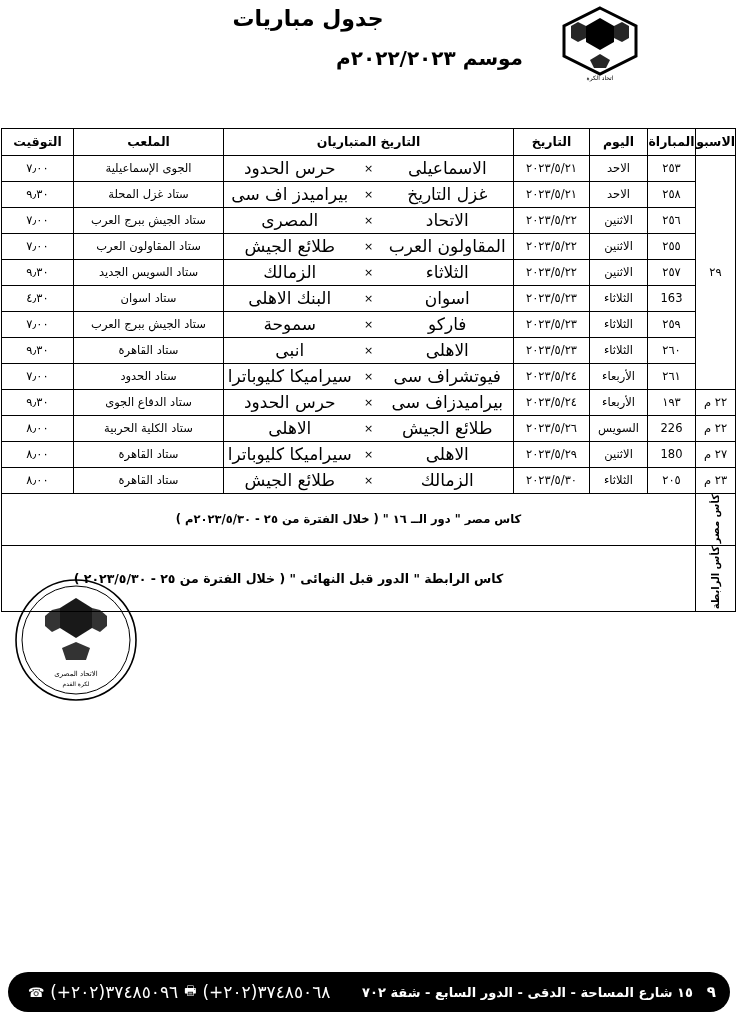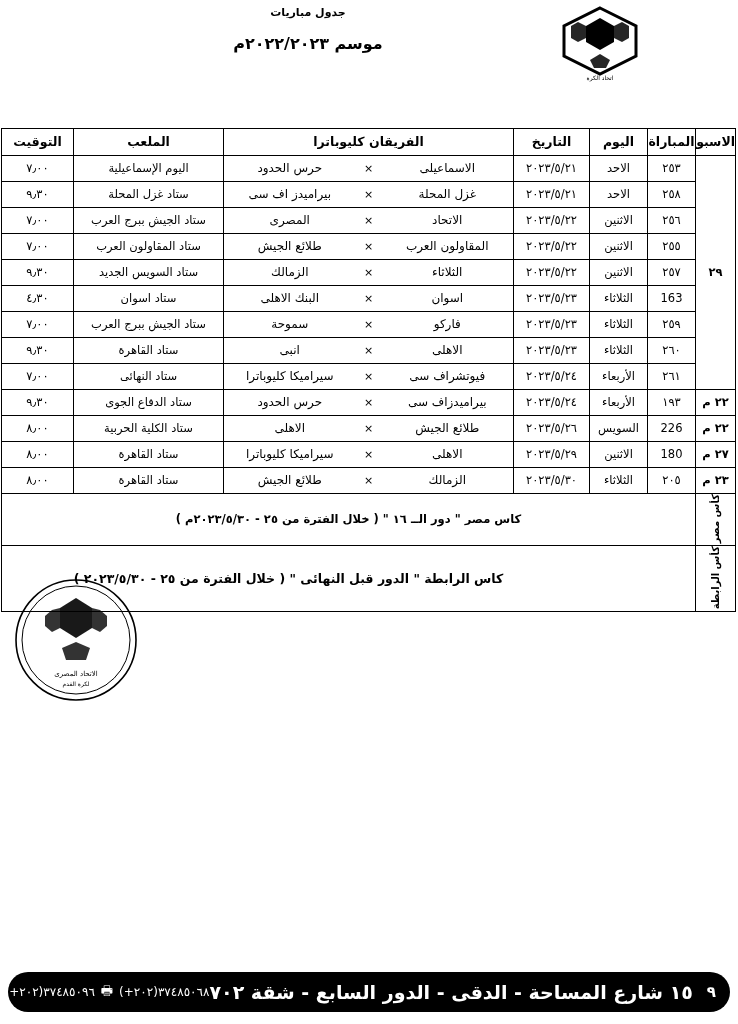--- a/index.html
+++ b/index.html
@@ -37,23 +37,23 @@
     width: 430px;
     text-align: center;
   }
   .title-line {
     font-weight: bold;
     font-size: 17px;
     letter-spacing: 0.5px;
     margin-bottom: 15px;
     white-space: nowrap;
   }
-  .title-line.t1 { font-size: 11px; }
+  .title-line.t1 { font-size: 22px; }
   .title-line.t2 { font-size: 17px; }
-  .title-line.t3 { font-size: 16px; }
+  .title-line.t3 { font-size: 20px; text-align: right; }
 
   
   .table-wrap {
     position: absolute;
     top: 128px;
     left: 2px;
     right: 2px;
   }
   table.sched {
     border-collapse: collapse;
@@ -90,31 +90,31 @@
     position: relative;
     height: 25px;
   }
   .teams-inner {
     display: flex;
     align-items: center;
     height: 25px;
   }
   .team-a, .team-b {
     flex: 1 1 0;
-    font-size: 12px;
+    font-size: 17px;
   }
   .vs {
     width: 26px;
     text-align: center;
     font-size: 11px;
   }
 
   .week-cell {
     font-size: 13px;
-    font-weight: bold;
+    font-weight: normal;
   }
 
   .note-row td {
     height: 44px;
     line-height: 44px;
     font-weight: bold;
     font-size: 12.5px;
     text-align: center;
   }
   .note-row td.note-label {
@@ -170,38 +170,38 @@
     color: #fff;
     padding: 0 14px;
     box-sizing: border-box;
   }
   .footer-page {
     font-size: 15px;
     font-weight: bold;
     margin-left: 8px;
   }
   .footer-address {
-    font-size: 19px;
+    font-size: 13px;
     font-weight: bold;
     flex: 0 0 auto;
     margin-right: 6px;
   }
   .footer-spacer { flex: 1 1 auto; }
   .footer-contact {
     display: flex;
     align-items: center;
     font-size: 12.5px;
     direction: ltr;
   }
   .footer-contact .ic {
     display: inline-block;
     margin: 0 6px;
     font-size: 13px;
   }
-  .phone-num { font-size: 12px; letter-spacing: 0.2px; }
+  .phone-num { font-size: 17px; letter-spacing: 0.2px; }
 </style>
 </head>
 <body>
 
 <div class="header">
 
   <div class="logo">
     <svg width="120" height="84" viewBox="0 0 120 84">
       <g fill="none" stroke="#000" stroke-width="3">
         <path d="M60 4 L96 22 L96 52 L60 70 L24 52 L24 22 Z"></path>
@@ -232,50 +232,50 @@
       <col class="col-teams">
         <col class="col-stadium">
         <col class="col-time">
     </colgroup>
     <thead>
       <tr>
         <th>الاسبوع</th>
         <th>المباراة</th>
         <th>اليوم</th>
         <th>التاريخ</th>
-        <th>الفريقان كليوباترا</th>
+        <th>التاريخ المتباريان</th>
         <th>الملعب</th>
         <th>التوقيت</th>
       </tr>
     </thead>
     <tbody>
 
       <tr>
         <td class="week-cell" rowspan="9">٢٩</td>
         <td>٢٥٣</td>
         <td>الاحد</td>
         <td>٢٠٢٣/٥/٢١</td>
         <td class="teams-cell">
           <div class="teams-inner">
             <span class="team-a">الاسماعيلى</span>
             <span class="vs">×</span>
             <span class="team-b">حرس الحدود</span>
           </div>
         </td>
-        <td>اليوم الإسماعيلية</td>
+        <td>الجوى الإسماعيلية</td>
         <td>٧٫٠٠</td>
       </tr>
 
       <tr>
         <td>٢٥٨</td>
         <td>الاحد</td>
         <td>٢٠٢٣/٥/٢١</td>
         <td class="teams-cell">
           <div class="teams-inner">
-            <span class="team-a">غزل المحلة</span>
+            <span class="team-a">غزل التاريخ</span>
             <span class="vs">×</span>
             <span class="team-b">بيراميدز اف سى</span>
           </div>
         </td>
         <td>ستاد غزل المحلة</td>
         <td>٩٫٣٠</td>
       </tr>
 
       <tr>
         <td>٢٥٦</td>
@@ -371,21 +371,21 @@
         <td>٢٦١</td>
         <td>الأربعاء</td>
         <td>٢٠٢٣/٥/٢٤</td>
         <td class="teams-cell">
           <div class="teams-inner">
             <span class="team-a">فيوتشراف سى</span>
             <span class="vs">×</span>
             <span class="team-b">سيراميكا كليوباترا</span>
           </div>
         </td>
-        <td>ستاد النهائى</td>
+        <td>ستاد الحدود</td>
         <td>٧٫٠٠</td>
       </tr>
 
       <tr>
         <td class="week-cell">٢٢ م</td>
         <td>١٩٣</td>
         <td>الأربعاء</td>
         <td>٢٠٢٣/٥/٢٤</td>
         <td class="teams-cell">
           <div class="teams-inner">

